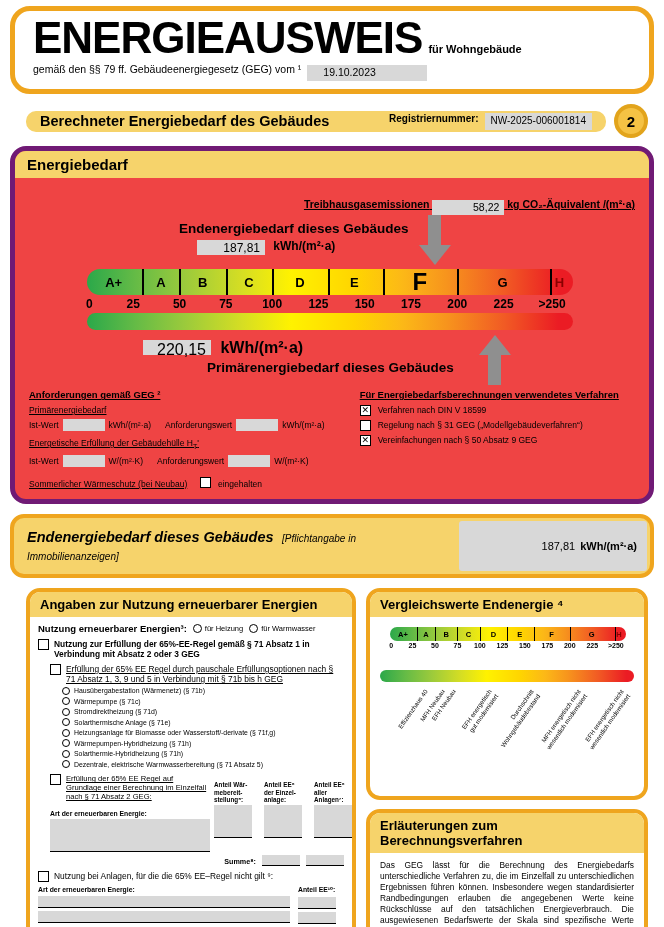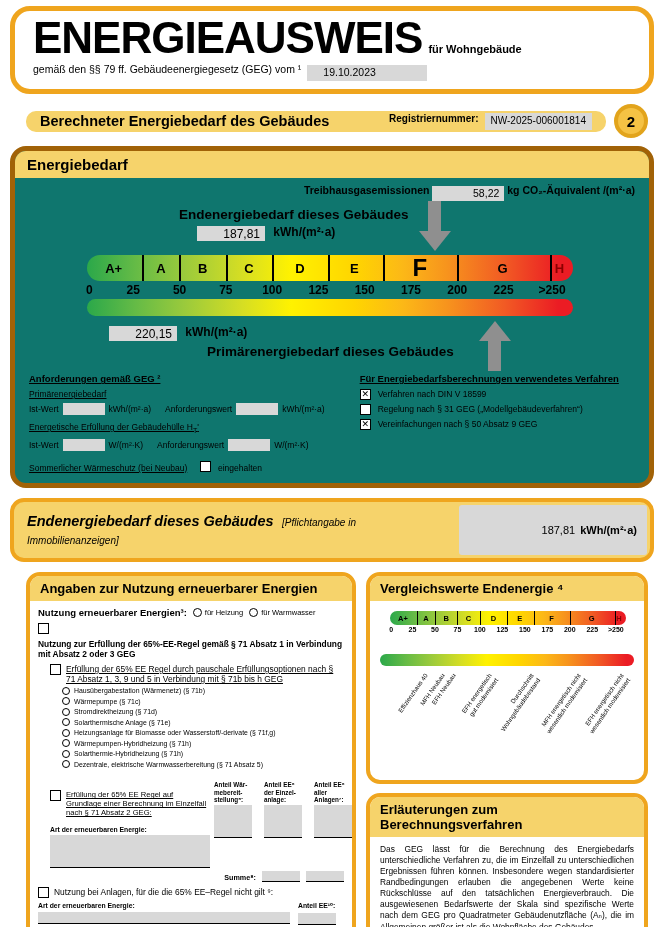--- a/index.html
+++ b/index.html
@@ -22,24 +22,24 @@
   .law-row .gbox{width:88px;height:14px;font-size:10.5px;text-align:left;padding:1px 16px;vertical-align:-3px;margin-left:6px;}
   
   .sec-row{display:flex;align-items:center;margin:10px 16px 0 26px;}
   .sec-bar{flex:1;background:#f6d36b;border-radius:10px;padding:2px 14px;display:flex;align-items:flex-start;}
   .sec-title{font-size:14.5px;font-weight:bold;flex:1;}
   .reg-label{font-size:10px;font-weight:bold;margin-right:6px;}
   .reg-box{font-size:10px;padding:2px 6px;height:13px;}
   .page-circle{width:26px;height:26px;border:4px solid #e2a41c;background:#f5c244;border-radius:50%;
       margin-left:8px;display:flex;align-items:center;justify-content:center;font-size:15px;font-weight:bold;}
   
-  .eb-box{margin:8px 10px 0 10px;border:5px solid #a16207;border-radius:16px;background:#0f766e;overflow:hidden;}
+  .eb-box{margin:8px 10px 0 10px;border:5px solid #701a75;border-radius:16px;background:#ef4444;overflow:hidden;}
   .band-head{background:#f6d36b;padding:5px 12px;font-size:15px;font-weight:bold;}
   .eb-content{position:relative;padding:6px 14px 10px 14px;}
-  .ghg-row{font-size:10.5px;font-weight:bold;text-align:right;margin-top:0;}
+  .ghg-row{font-size:10.5px;font-weight:bold;text-align:right;margin-top:14px;text-decoration:underline;}
   .ghg-row .gbox{width:62px;height:13px;font-weight:normal;text-align:right;padding:1px 5px;vertical-align:-3px;}
   .end-label{font-size:13.5px;font-weight:bold;margin:6px 0 0 150px;}
   .val-row{font-size:12px;font-weight:bold;margin:3px 0 2px 168px;}
   .val-row .gbox,.prim-row .gbox{width:58px;height:13px;font-weight:normal;text-align:right;padding:1px 5px;vertical-align:-2px;margin-right:5px;}
   
   .scale-wrap{position:relative;margin:14px 62px 0 58px;height:64px;}
   .grad{background:linear-gradient(90deg,#2ba84a 0%,#65bb46 10%,#9aca3c 20%,#d6de23 32%,#fff200 42%,#ffd500 55%,#fcb817 65%,#f7941d 74%,#f15a24 86%,#eb1c24 97%);}
   .letter-band{position:relative;height:26px;border-radius:13px;}
   .divider{position:absolute;top:0;bottom:0;width:2px;background:#000;}
   .lt{position:absolute;top:50%;transform:translate(-50%,-50%);font-size:13px;font-weight:bold;}
@@ -47,21 +47,21 @@
   .ltH{color:#8b0000;}
   .tick-row{position:relative;height:18px;}
   .tick{position:absolute;top:2px;transform:translateX(-50%);font-size:12px;font-weight:bold;}
   .grad-band{height:17px;border-radius:9px;}
   .arrow{position:absolute;transform:translateX(-50%);z-index:3;pointer-events:none;}
   .arrow .shaft{width:13px;height:30px;background:#8f8f8f;margin:0 auto;}
   .arrow .head-down{width:0;height:0;border-left:16px solid transparent;border-right:16px solid transparent;border-top:20px solid #8f8f8f;}
   .arrow .head-up{width:0;height:0;border-left:16px solid transparent;border-right:16px solid transparent;border-bottom:20px solid #8f8f8f;}
   .arrow-down{left:71.6%;top:-54px;}
   .arrow-up{left:83.9%;top:66px;}
-  .prim-row{font-size:12px;font-weight:bold;margin:6px 0 0 80px;}
+  .prim-row{font-size:16px;font-weight:bold;margin:6px 0 0 114px;}
   .prim-label{font-size:13.5px;font-weight:bold;margin:3px 0 0 178px;}
   
   .req-cols{display:flex;margin-top:14px;gap:14px;}
   .req-left{flex:1.15;}
   .req-right{flex:1;}
   .req-h{font-size:9.5px;font-weight:bold;text-decoration:underline;margin-bottom:5px;}
   .req-sub{font-size:8.5px;text-decoration:underline;margin:5px 0 3px 0;}
   .req-row{font-size:8.5px;margin:4px 0 7px 0;}
   .ibox{width:42px;height:12px;vertical-align:-3px;margin:0 4px;}
   .req-gap{display:inline-block;width:14px;}
@@ -80,27 +80,27 @@
   .bottom{display:flex;margin:10px 16px 0 26px;gap:10px;}
   .sub-box{border:4px solid #efa51e;border-radius:14px;background:#fff;overflow:hidden;}
   .left-box{width:322px;flex:none;}
   .right-col{flex:1;display:flex;flex-direction:column;gap:9px;}
   .sub-head{background:#f6d36b;padding:5px 10px;font-size:13px;font-weight:bold;}
   .renew-body{padding:6px 8px 8px 8px;}
   .nutz-row{display:flex;align-items:center;gap:6px;font-size:9px;}
   .nutz-label{font-weight:bold;font-size:9.5px;}
   .nutz-radio{display:flex;align-items:center;gap:3px;font-size:7.5px;}
   .cbrow{display:flex;gap:5px;margin-top:5px;font-size:8.4px;line-height:1.2;align-items:flex-start;}
-  .cbrow.bold{font-weight:bold;flex-direction:column;}
+  .cbrow.bold{font-weight:bold;}
   .cbrow.ind{margin-left:12px;}
   .opt{display:flex;gap:4px;align-items:center;margin:2.5px 0 2.5px 24px;font-size:6.9px;}
   .opt .radio{width:6px;height:6px;}
   .tbl1{display:flex;margin-left:12px;margin-top:6px;gap:4px;}
   .tbl1-left{width:160px;flex:none;}
-  .tbl1-left .cbrow{margin-left:0;margin-top:16px;}
+  .tbl1-left .cbrow{margin-left:0;margin-top:0;}
   .colh{font-size:6.3px;font-weight:bold;line-height:1.15;width:46px;flex:none;}
   .art-label{font-size:6.8px;font-weight:bold;margin-top:8px;}
   .bigbox{display:block;width:100%;height:32px;border-bottom:1px solid #000;margin-top:2px;}
   .colbox{display:block;width:38px;height:32px;border-bottom:1px solid #000;margin-top:2px;}
   .summe-row{display:flex;justify-content:flex-end;align-items:flex-end;gap:6px;font-size:7.2px;font-weight:bold;margin-top:3px;}
   .sumbox{width:38px;height:10px;border-bottom:1px solid #000;}
   .tbl2{display:flex;gap:8px;margin-top:4px;}
   .tbl2-left{flex:1;}
   .strip{display:block;width:100%;height:11px;border-bottom:1px solid #000;margin-top:3px;}
   .tbl2-right{width:46px;flex:none;font-size:6.8px;font-weight:bold;}

